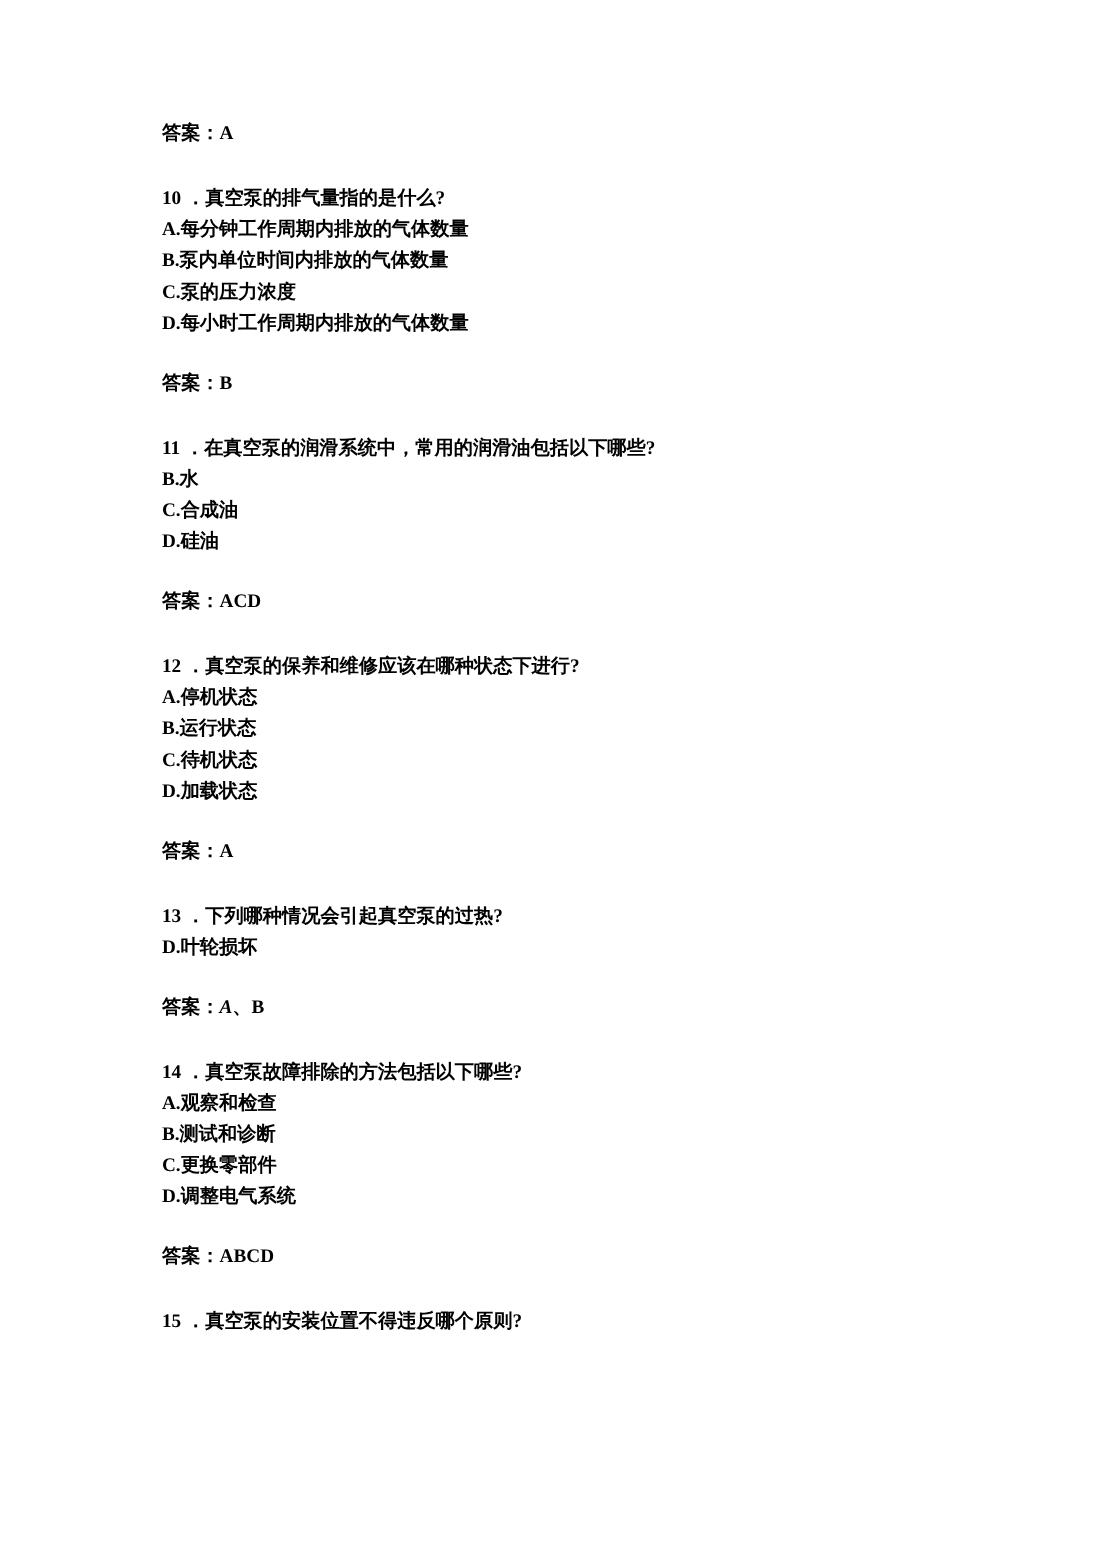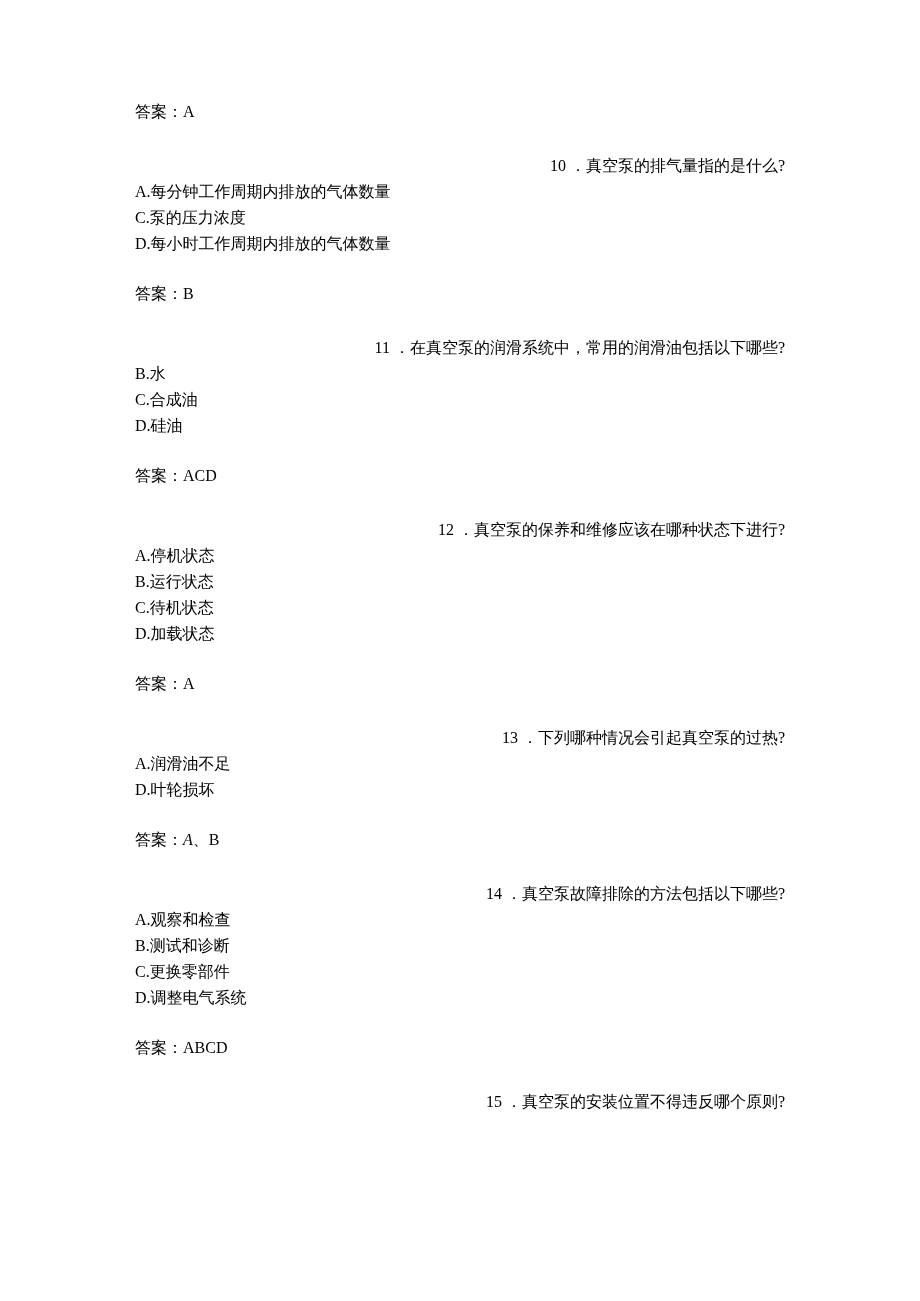--- a/index.html
+++ b/index.html
@@ -9,30 +9,30 @@
     font-family: "SimSun", "宋体", serif;
     font-size: 16px;
     color: #000000;
     line-height: 1.5;
   }
   .page {
     width: 920px;
     min-height: 1301px;
     padding: 100px 135px 60px 135px;
     box-sizing: border-box;
+    font-weight: bold;
   }
   .answer-line {
     margin-bottom: 30px;
   }
   .question-block {
     margin-bottom: 6px;
   }
   .question-text {
     margin-bottom: 2px;
-    text-align: right;
   }
   .option {
     margin-bottom: 2px;
   }
   .spacer {
     height: 20px;
   }
   .italic {
     font-style: italic;
   }
@@ -44,20 +44,21 @@
 
   <div class="answer-line">
     <span>答案：</span><span>A</span>
   </div>
 
   <div class="question-block">
     <div class="question-text">
       <span>10</span> <span>．真空泵的排气量指的是什么?</span>
     </div>
     <div class="option">A.每分钟工作周期内排放的气体数量</div>
+    <div class="option">B.泵内单位时间内排放的气体数量</div>
     <div class="option">C.泵的压力浓度</div>
     <div class="option">D.每小时工作周期内排放的气体数量</div>
   </div>
   <div class="spacer"></div>
   <div class="answer-line">
     <span>答案：</span><span>B</span>
   </div>
 
   <div class="question-block">
     <div class="question-text">
@@ -83,21 +84,20 @@
   </div>
   <div class="spacer"></div>
   <div class="answer-line">
     <span>答案：</span><span>A</span>
   </div>
 
   <div class="question-block">
     <div class="question-text">
       <span>13</span> <span>．下列哪种情况会引起真空泵的过热?</span>
     </div>
-    <div class="option">A.润滑油不足</div>
     <div class="option">D.叶轮损坏</div>
   </div>
   <div class="spacer"></div>
   <div class="answer-line">
     <span>答案：</span><span class="italic">A</span><span>、</span><span>B</span>
   </div>
 
   <div class="question-block">
     <div class="question-text">
       <span>14</span> <span>．真空泵故障排除的方法包括以下哪些?</span>

